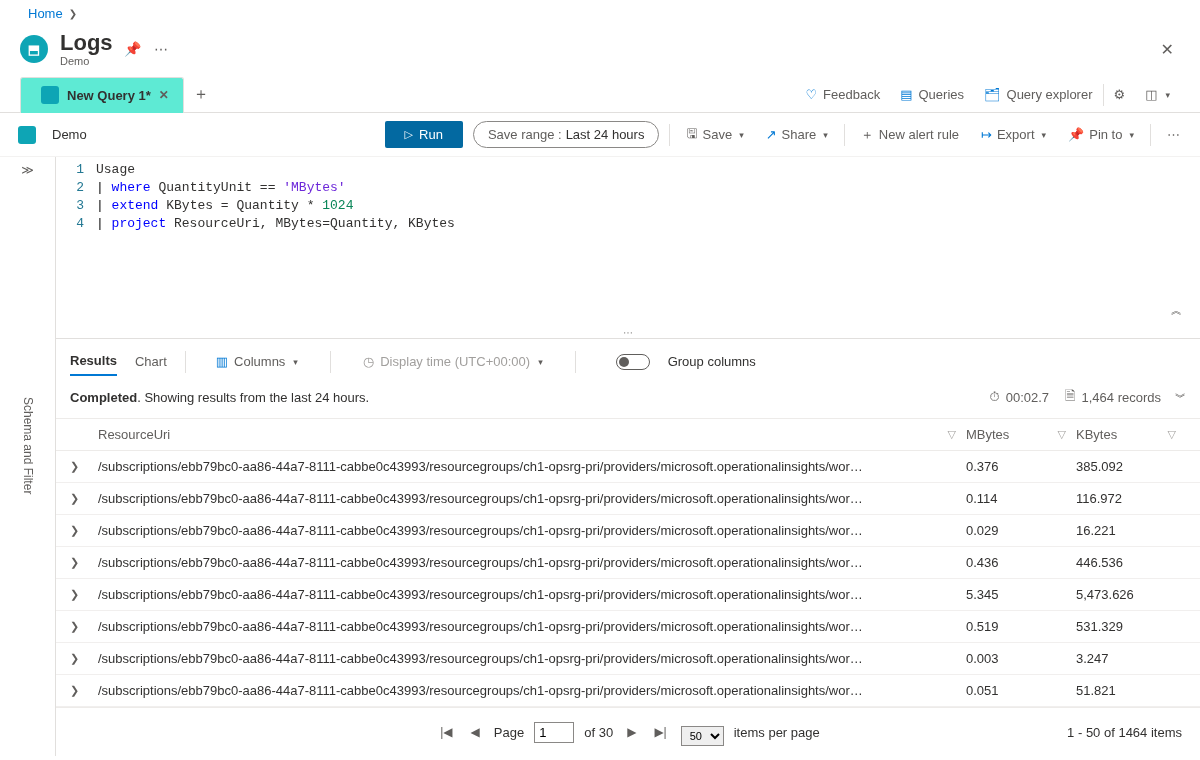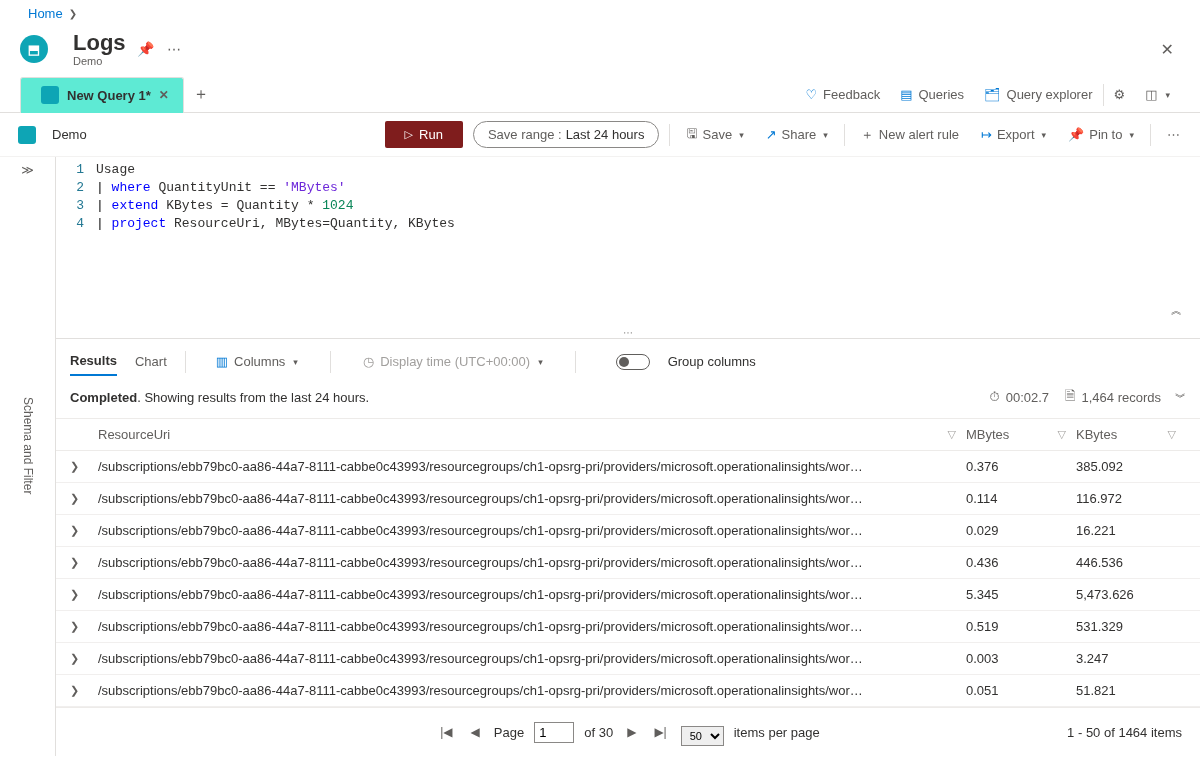--- a/index.html
+++ b/index.html
@@ -6,42 +6,42 @@
 body { font-family: "Segoe UI", -apple-system, sans-serif; font-size: 13px; color: #323130; background: #fff; width: 1200px; height: 760px; overflow: hidden; }
 a { color: #0078d4; text-decoration: none; }
 
 
 .breadcrumb { padding: 6px 28px; font-size: 13px; display:flex; align-items:center; gap:6px;}
 .breadcrumb .chev { color:#605e5c; font-size:10px; }
 
 
 .title-row { display:flex; align-items:center; padding: 4px 20px 10px 20px; }
 .title-row .app-icon { width:28px; height:28px; border-radius:50%; background:#0ea5b5; display:flex; align-items:center; justify-content:center; color:#fff; font-weight:bold; margin-right:12px; font-size:13px;}
-.title-row .title-block { display:flex; flex-direction:column;margin-left:13px; }
+.title-row .title-block { display:flex; flex-direction:column; }
 .title-row h1 { font-size:22px; font-weight:600; line-height:1.1; }
 .title-row .sub { font-size:11px; color:#605e5c; }
 .title-row .pin, .title-row .dots { margin-left:12px; color:#605e5c; cursor:pointer; font-size:14px; }
 .title-row .close { margin-left:auto; font-size:16px; color:#605e5c; cursor:pointer; padding:6px; }
 
 
 .tabs-row { display:flex; align-items:center; border-bottom:1px solid #e1dfdd; padding:0 20px; height:36px; }
 .tab { display:flex; align-items:center; gap:8px; padding:0 14px; height:36px; border:1px solid #e1dfdd; border-bottom:none; border-radius:3px 3px 0 0; background:#5eead4; font-size:13px; font-weight:600; color:#323130; cursor:pointer; }
 .tab .tab-close { color:#605e5c; font-size:12px; }
 .tab-add { width:34px; display:flex; align-items:center; justify-content:center; color:#605e5c; font-size:16px; cursor:pointer; height:36px; }
 .tabs-spacer { flex:1; }
 .toolbar-link { display:flex; align-items:center; gap:6px; padding:0 10px; height:36px; color:#605e5c; cursor:pointer; font-size:13px; }
 .heart { color:#0078d4; }
 .gear { color:#605e5c; }
 .chev-down { font-size:9px; color:#605e5c; margin-left:2px; }
 
 
 .action-bar { display:flex; align-items:center; padding:8px 12px; gap:10px; border-bottom:1px solid #f3f2f1; }
 .app-icon-sm { width:18px; height:18px; border-radius:3px; background:#0ea5b5; margin-left:6px; }
 .scope { font-size:13px; color:#323130; margin-left:6px; }
-.run-btn { background:#7f1d1d; color:#fff; border:none; border-radius:2px; padding:6px 20px; font-size:13px; display:flex; align-items:center; gap:6px; cursor:pointer; font-weight:400; margin-left:auto; }
+.run-btn { background:#0369a1; color:#fff; border:none; border-radius:2px; padding:6px 20px; font-size:13px; display:flex; align-items:center; gap:6px; cursor:pointer; font-weight:400; margin-left:auto; }
 .run-btn::before { content:"▷"; font-size:11px; }
 .time-pill { border:1px solid #8a8886; border-radius:16px; padding:5px 14px; font-size:13px; display:flex; gap:4px; cursor:pointer; }
 .time-pill .lbl { color:#605e5c; }
 .action-item { display:flex; align-items:center; gap:5px; color:#605e5c; cursor:pointer; padding:0 6px; font-size:13px; }
 .sep { width:1px; height:22px; background:#e1dfdd; }
 .dots-h { letter-spacing:2px; color:#605e5c; cursor:pointer; padding:0 6px; }
 
 
 .editor-wrap { display:flex; }
 .sidebar-collapse { width:56px; border-right:1px solid #e1dfdd; display:flex; flex-direction:column; align-items:center; padding-top:6px; }

